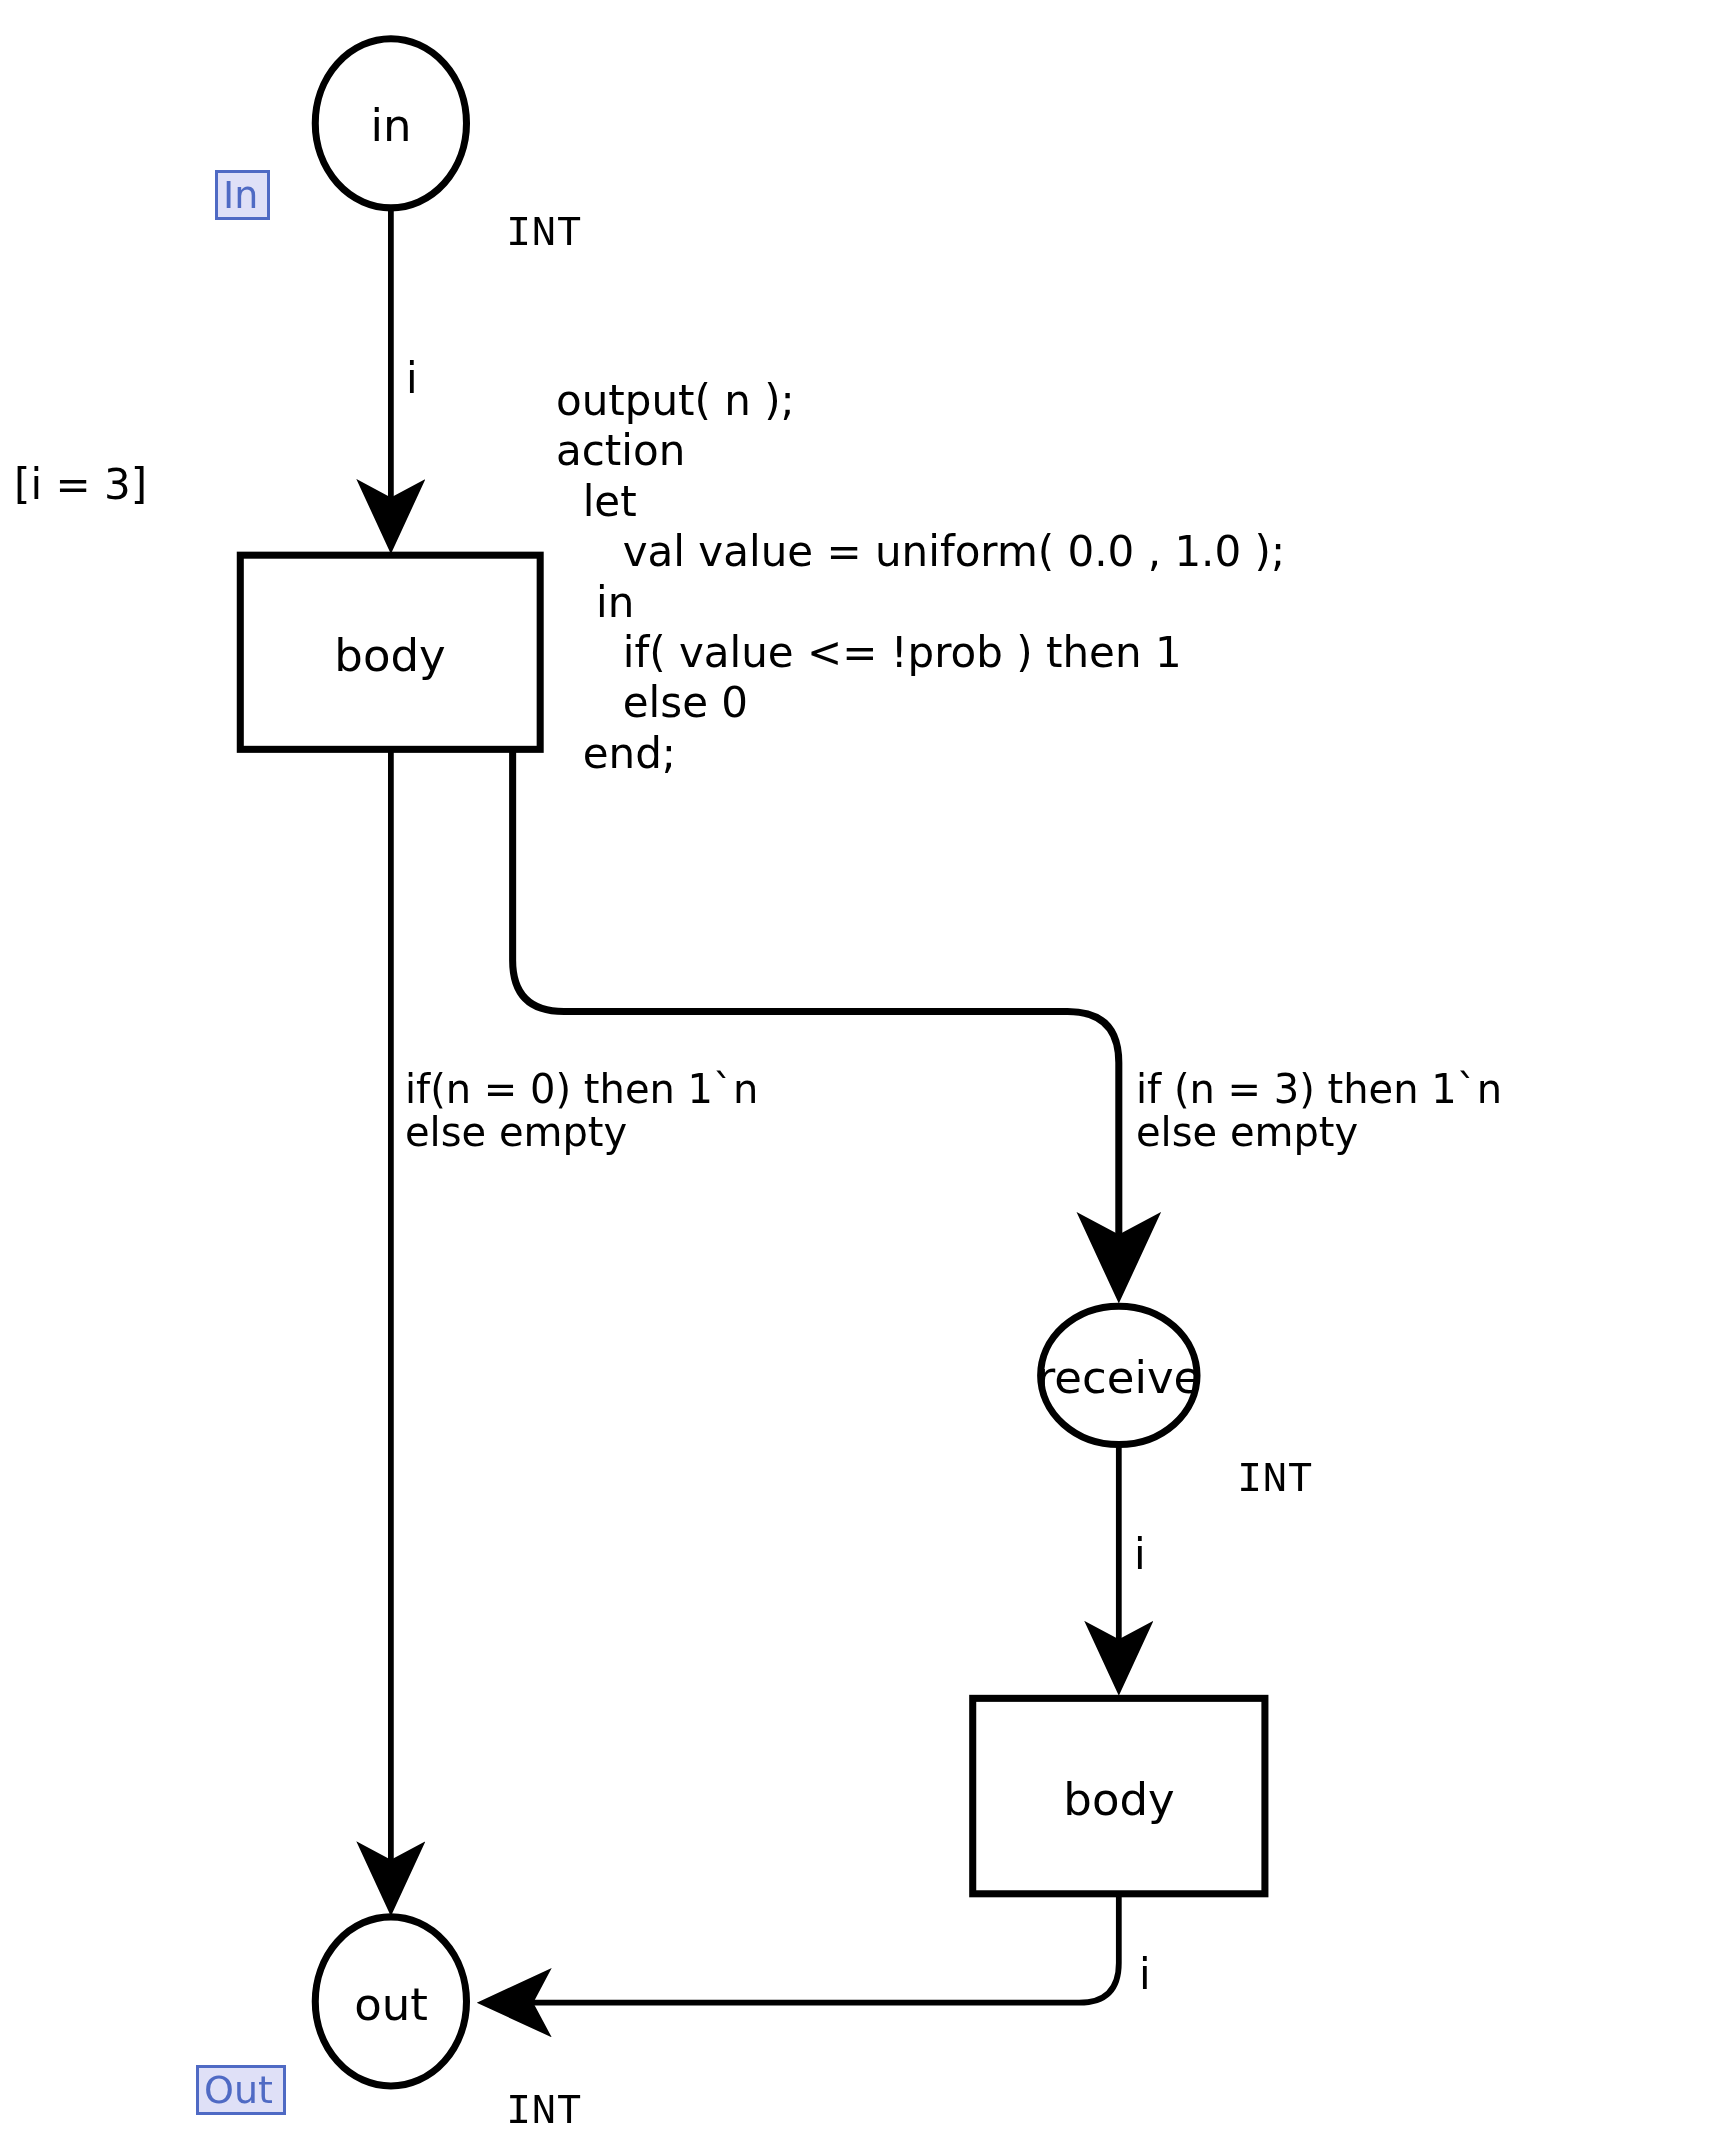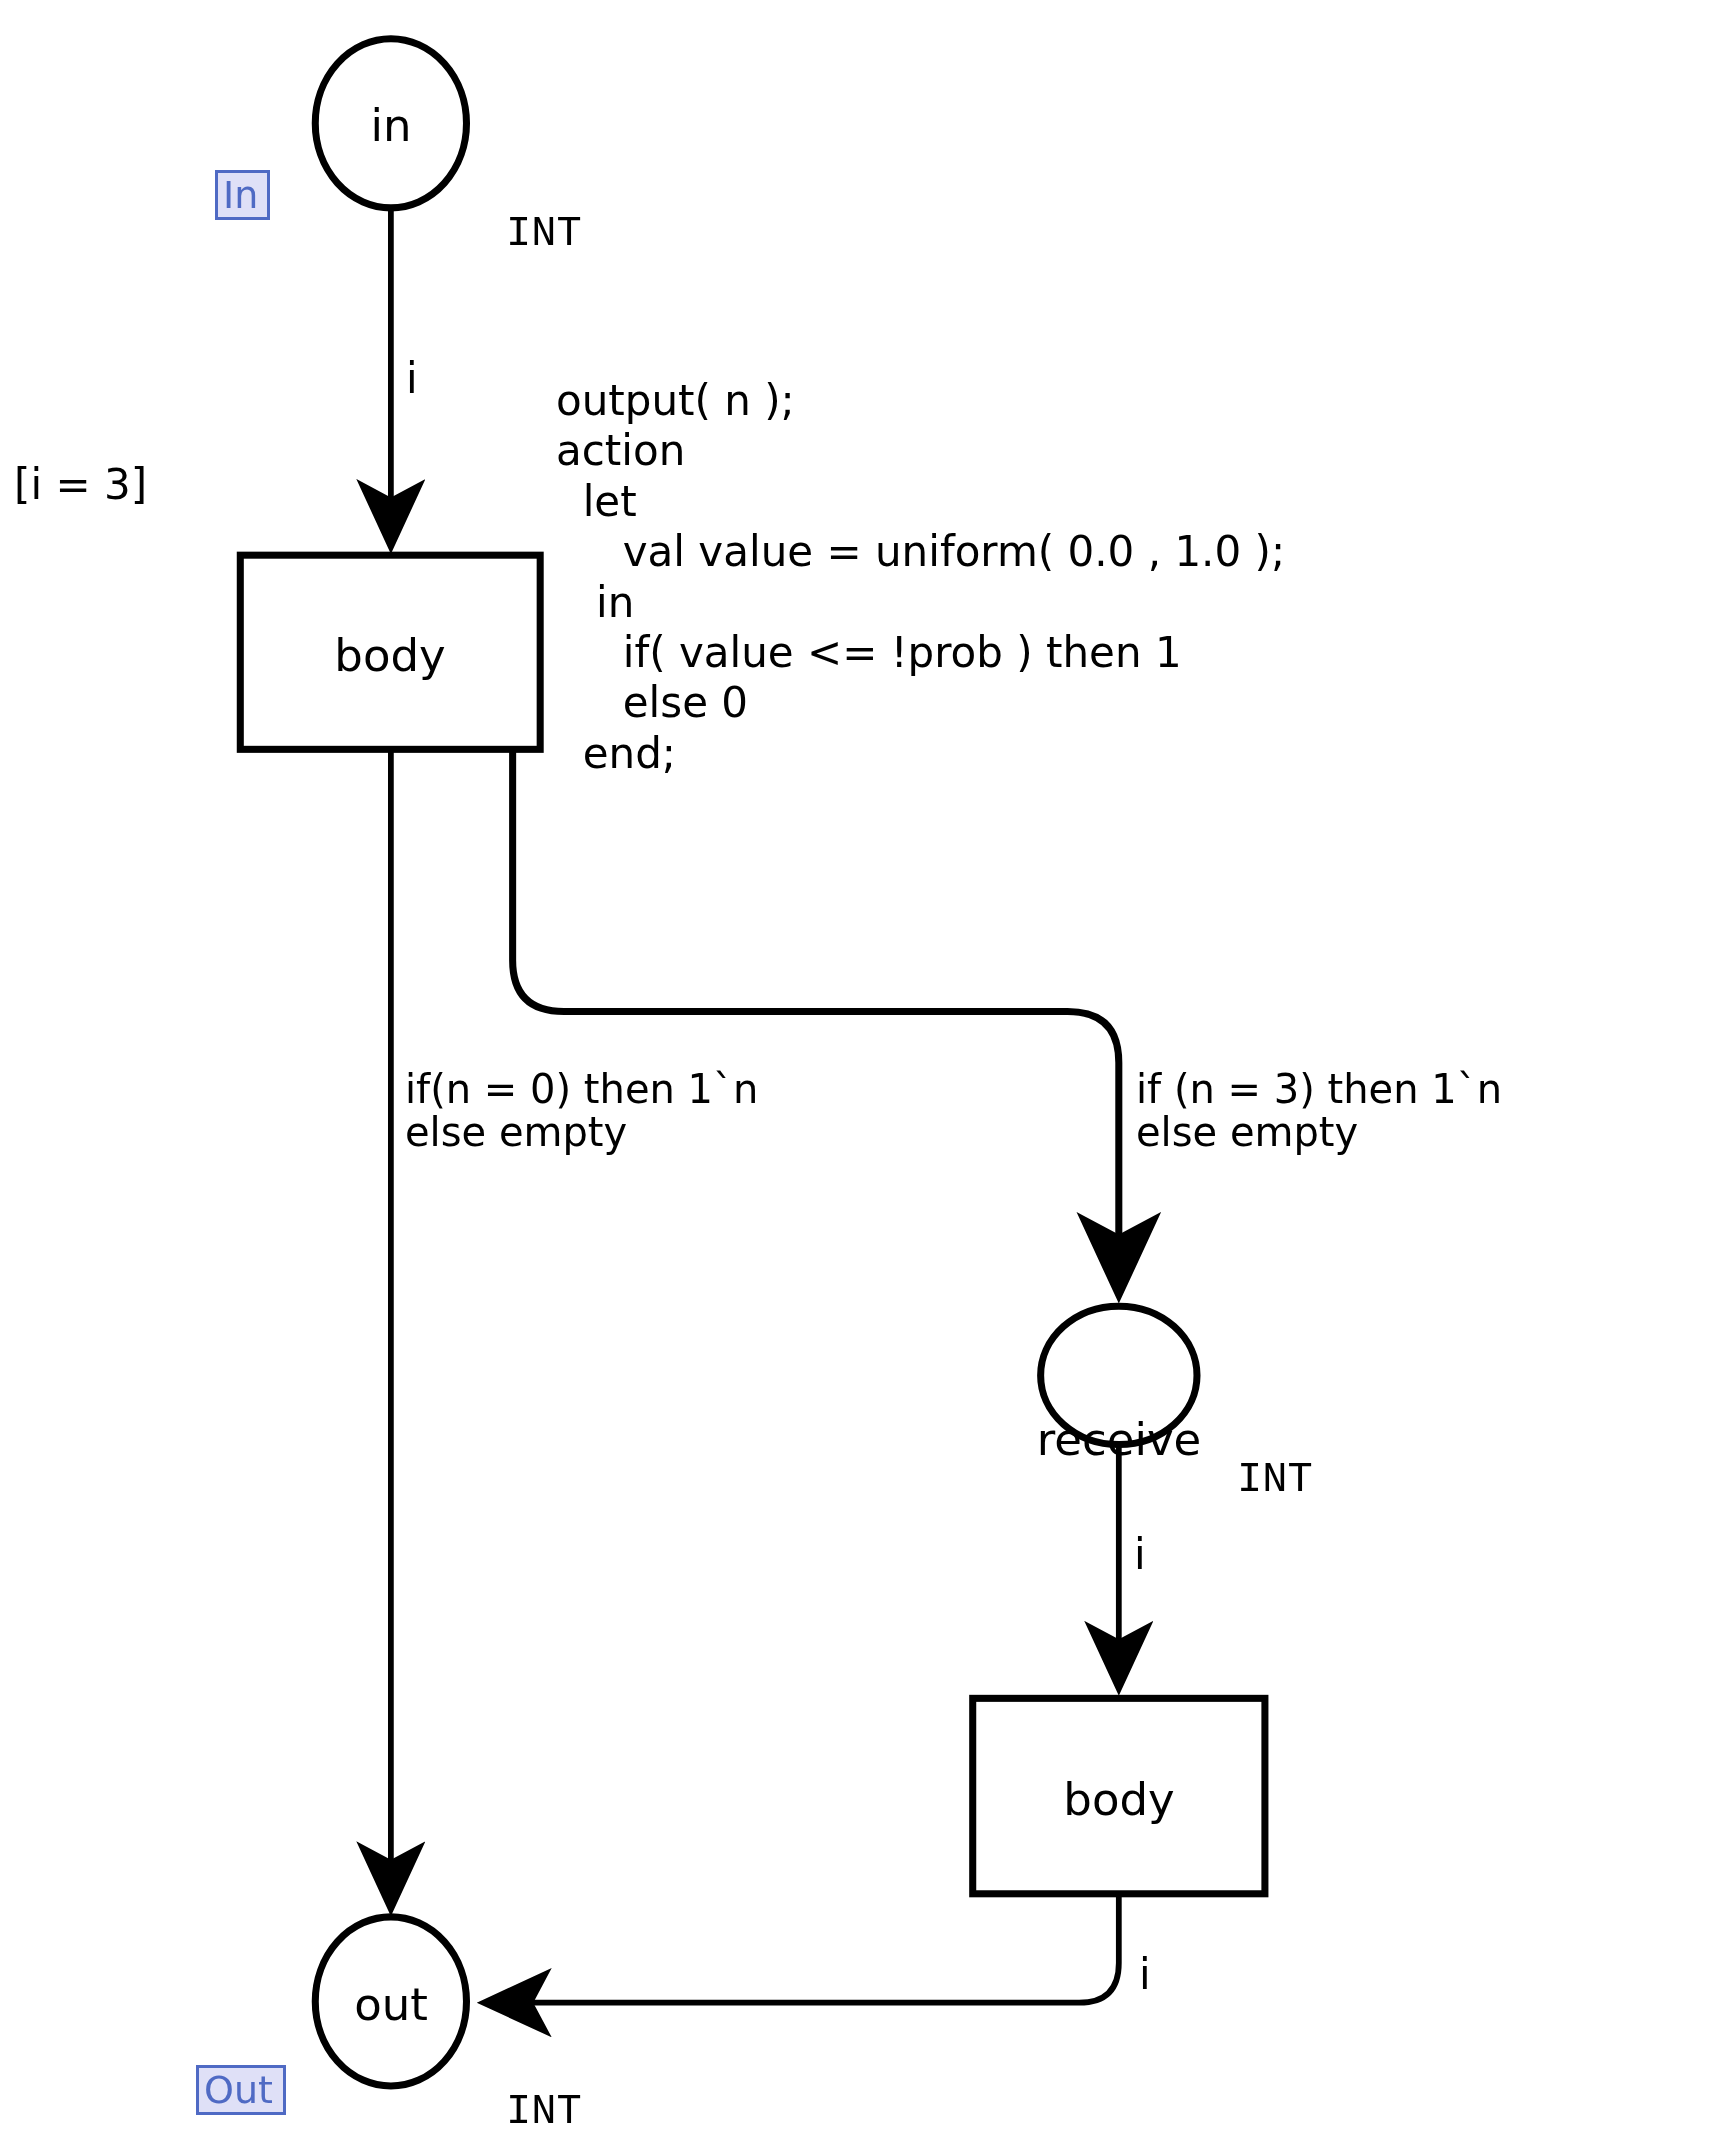--- a/index.html
+++ b/index.html
@@ -113,21 +113,21 @@
 
     <ellipse cx="610" cy="3123" rx="118" ry="132" fill="#ffffff" stroke="#000000" stroke-width="11"></ellipse>
 
     <rect x="375" y="866" width="468" height="303" fill="#ffffff" stroke="#000000" stroke-width="11"></rect>
 
     <rect x="1518" y="2650" width="456" height="305" fill="#ffffff" stroke="#000000" stroke-width="11"></rect>
   </svg>
 
   <div class="place-name" style="left:295px; top:99px; width:192px;">in</div>
 
-  <div class="place-name" style="left:1023px; top:1413px; width:192px;">receive</div>
+  <div class="place-name" style="left:1023px; top:1351px; width:192px;">receive</div>
 
   <div class="place-name" style="left:295px; top:1978px; width:192px;">out</div>
 
   <div class="trans-name" style="left:240px; top:629px; width:300px;">body</div>
 
   <div class="trans-name" style="left:973px; top:1773px; width:292px;">body</div>
 
   <div class="port-tag" style="left:215px; top:170px; width:55px; height:50px;">In</div>
 
   <div class="port-tag" style="left:196px; top:2065px; width:90px; height:50px;">Out</div>

